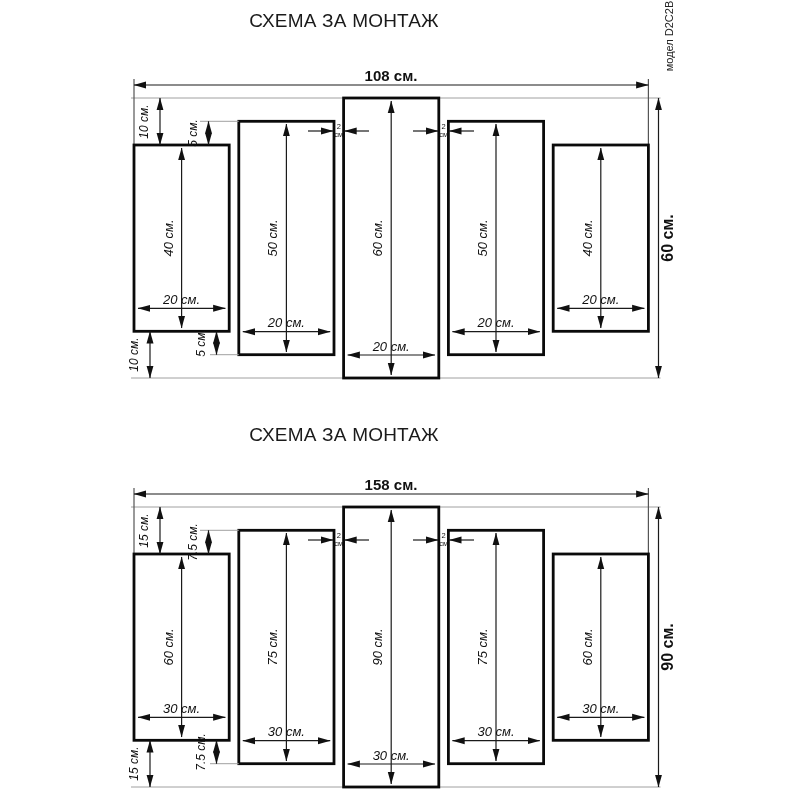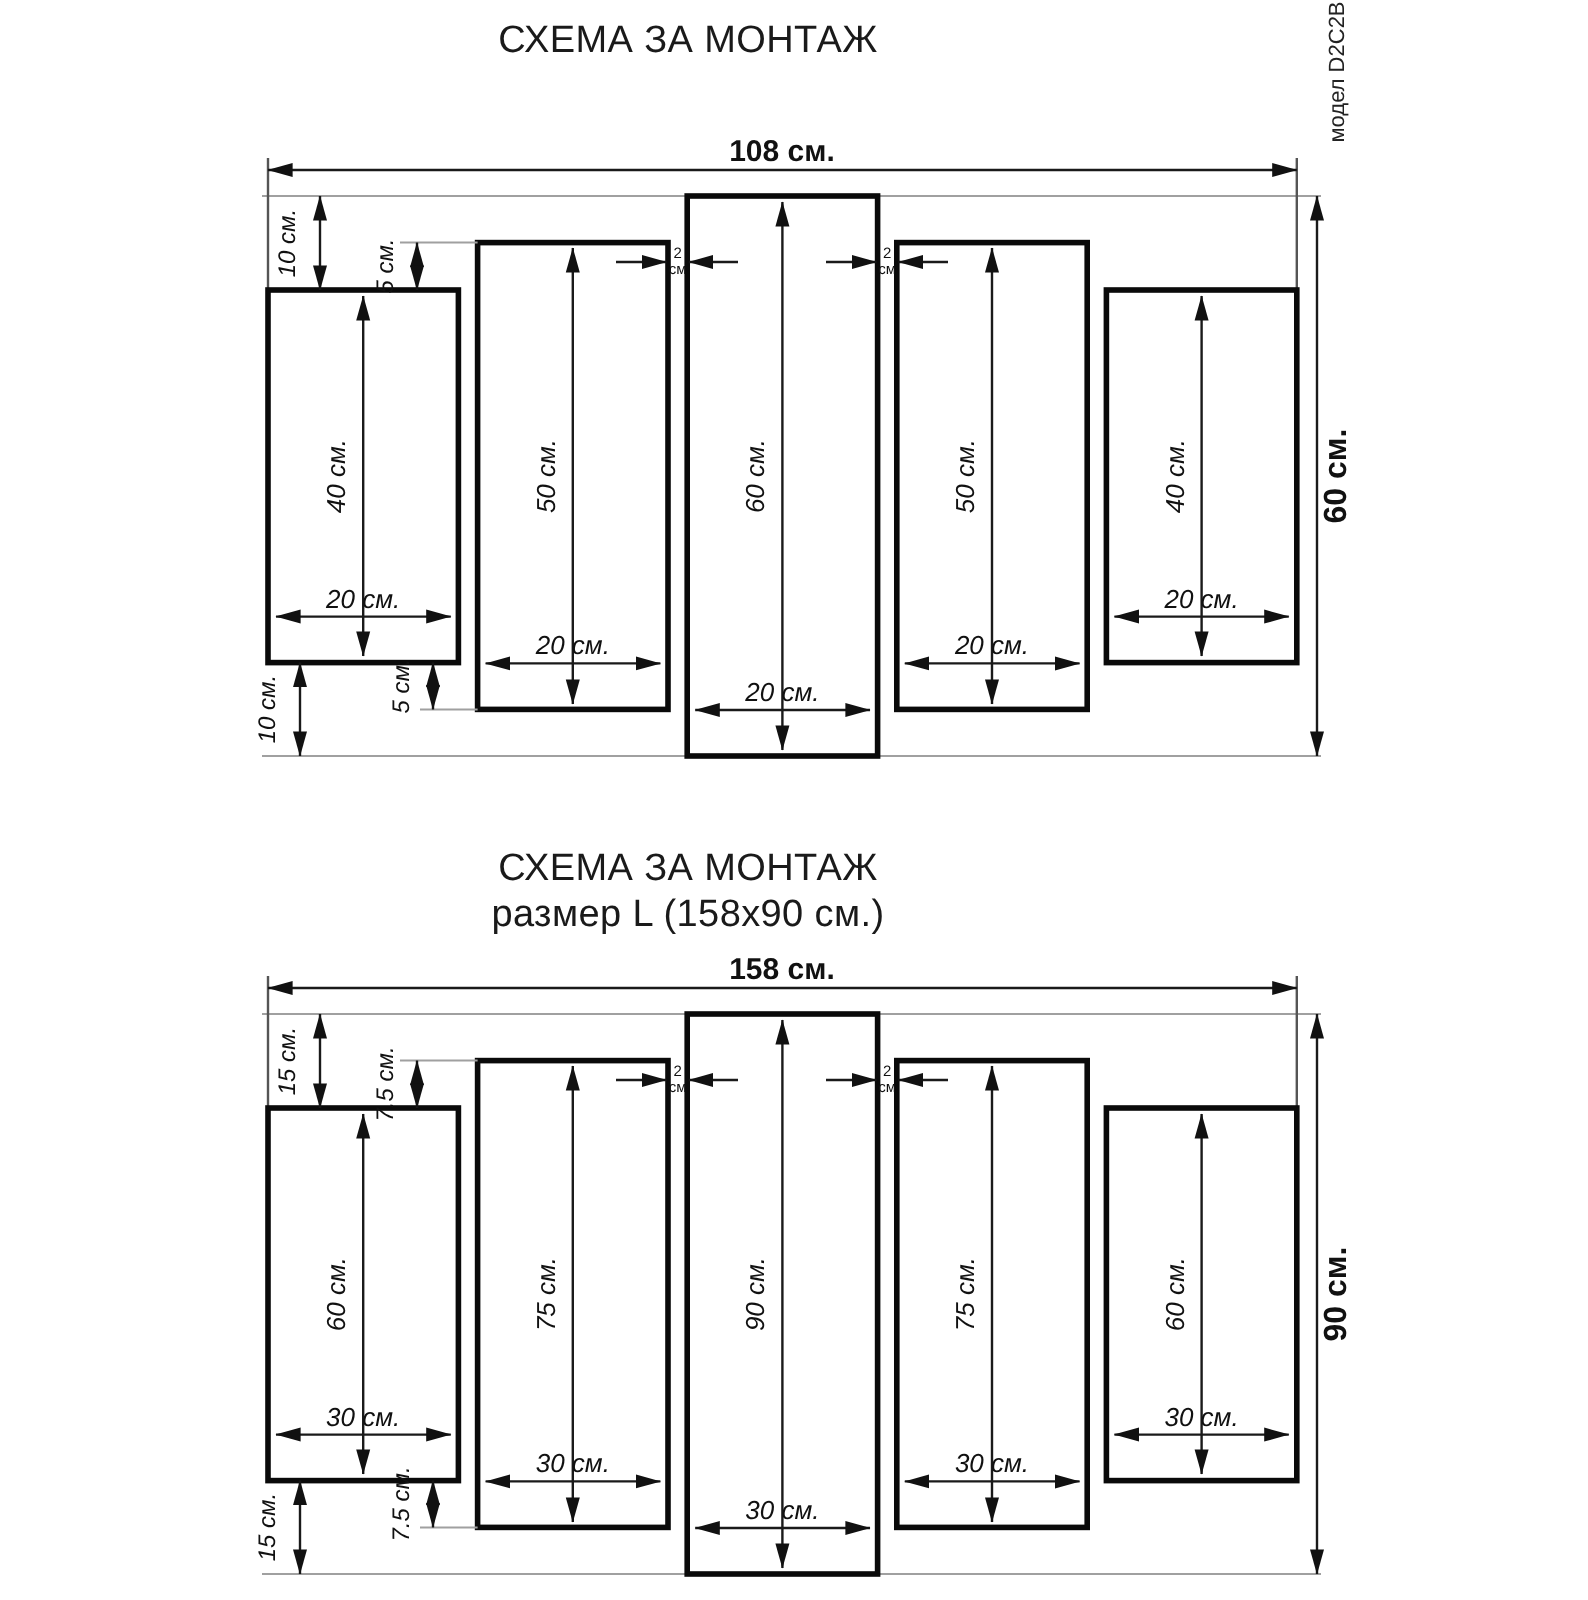--- a/index.html
+++ b/index.html
@@ -122,21 +122,20 @@
     <g>
       <line class="dim" marker-end="url(#arA)" x1="299" y1="63" x2="324.2" y2="63"></line>
       <text class="lbl-tiny" x="329.6" y="61">2</text>
       <text class="lbl-tiny" x="329.6" y="69">см</text>
       <line class="dim" marker-start="url(#arA)" x1="335.2" y1="63" x2="360" y2="63"></line>
     </g>
   </svg>
 
   <div class="titleblock" style="top:423px;">
     <div>СХЕМА ЗА МОНТАЖ</div>
-    <div>размер L (158x90 см.)</div>
   </div>
 
   <svg width="580" height="332" viewBox="0 0 580 332" style="left:114px;top:477px;">
     <defs>
       <marker id="arB" viewBox="0 0 13 9" refX="12.3" refY="4.5" markerWidth="13" markerHeight="9" markerUnits="userSpaceOnUse" orient="auto-start-reverse">
         <path d="M0,1 L12.6,4.5 L0,8 Z" fill="#111"></path>
       </marker>
     </defs>
 
     <line class="thin" x1="17" y1="30" x2="546.5" y2="30"></line>

